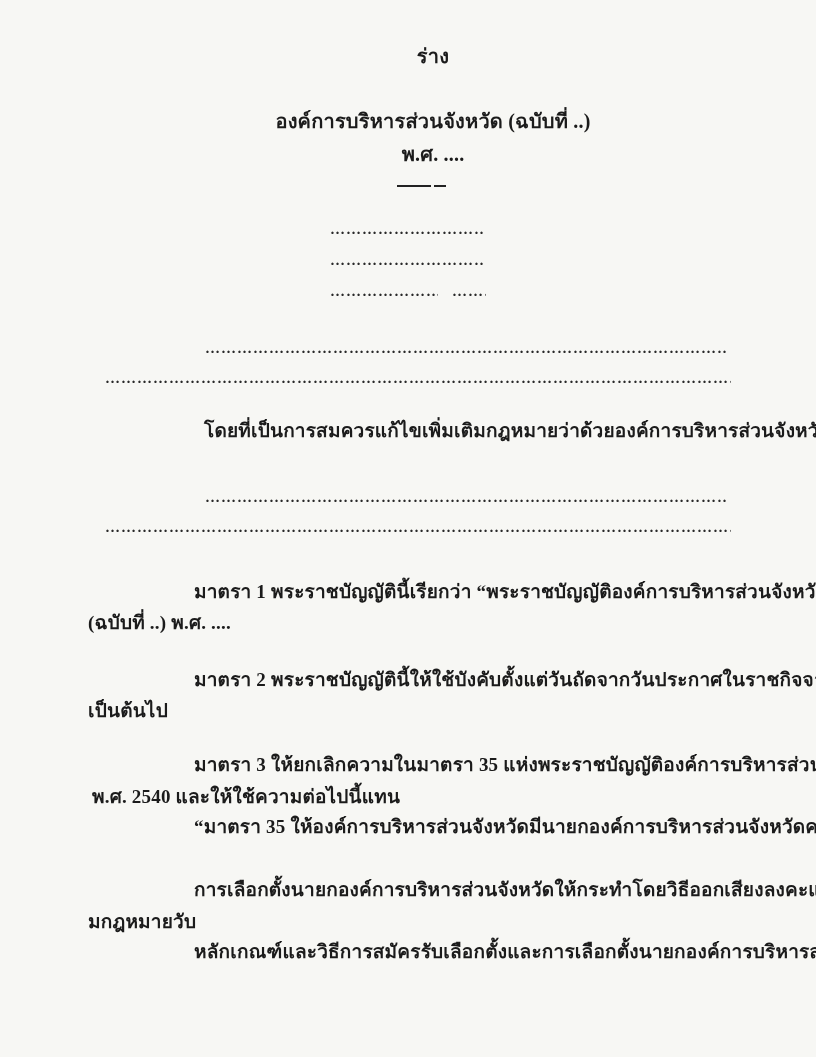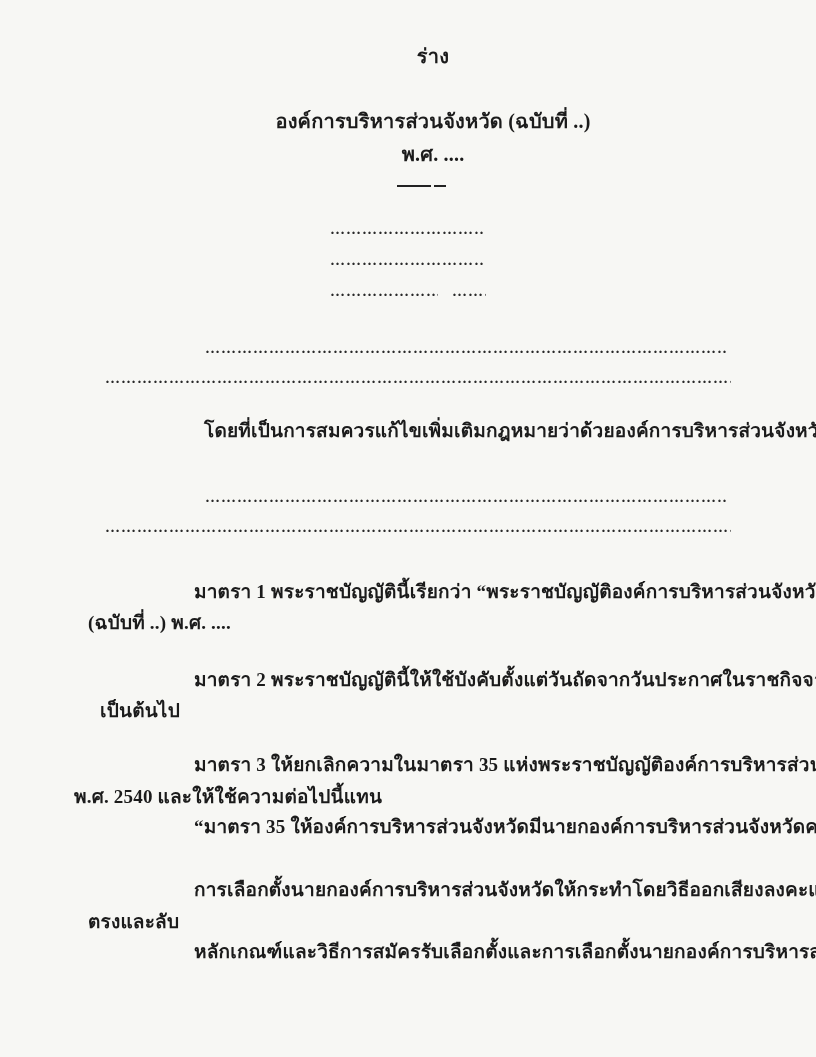--- a/index.html
+++ b/index.html
@@ -103,25 +103,25 @@
 
   <div class="line" style="top:420px; left:204px">โดยที่เป็นการสมควรแก้ไขเพิ่มเติมกฎหมายว่าด้วยองค์การบริหารส่วนจังหวัด</div>
 
   <div class="dots fill-indent" style="top:489px">………………………………………………………………………………………………………………………………………………………………………………</div>
   <div class="dots fill-full" style="top:519px">……………………………………………………………………………………………………………………………………………………………………………………………………...</div>
 
   <div class="line" style="top:581px; left:194px">มาตรา 1  พระราชบัญญัตินี้เรียกว่า “พระราชบัญญัติองค์การบริหารส่วนจังหวัด</div>
   <div class="line" style="top:612px; left:88px">(ฉบับที่ ..) พ.ศ. ....</div>
 
   <div class="line" style="top:669px; left:194px">มาตรา 2  พระราชบัญญัตินี้ให้ใช้บังคับตั้งแต่วันถัดจากวันประกาศในราชกิจจานุเบกษา</div>
-  <div class="line" style="top:700px; left:100px">เป็นต้นไป</div>
+  <div class="line" style="top:700px; left:88px">เป็นต้นไป</div>
 
   <div class="line" style="top:754px; left:194px">มาตรา 3  ให้ยกเลิกความในมาตรา 35  แห่งพระราชบัญญัติองค์การบริหารส่วนจังหวัด</div>
-  <div class="line" style="top:786px; left:74px">พ.ศ. 2540  และให้ใช้ความต่อไปนี้แทน</div>
+  <div class="line" style="top:786px; left:92px">พ.ศ. 2540  และให้ใช้ความต่อไปนี้แทน</div>
 
   <div class="line" style="top:816px; left:194px">“มาตรา 35  ให้องค์การบริหารส่วนจังหวัดมีนายกองค์การบริหารส่วนจังหวัดคนหนึ่ง  ซึ่ง</div>
 
   <div class="line" style="top:879px; left:194px">การเลือกตั้งนายกองค์การบริหารส่วนจังหวัดให้กระทำโดยวิธีออกเสียงลงคะแนนโดย</div>
-  <div class="line" style="top:911px; left:88px">ตรงและลับ</div>
+  <div class="line" style="top:911px; left:88px">มกฎหมายวับ</div>
 
   <div class="line" style="top:941px; left:194px">หลักเกณฑ์และวิธีการสมัครรับเลือกตั้งและการเลือกตั้งนายกองค์การบริหารส่วนจังหวัด</div>
 
 </div>
 
 </body></html>

